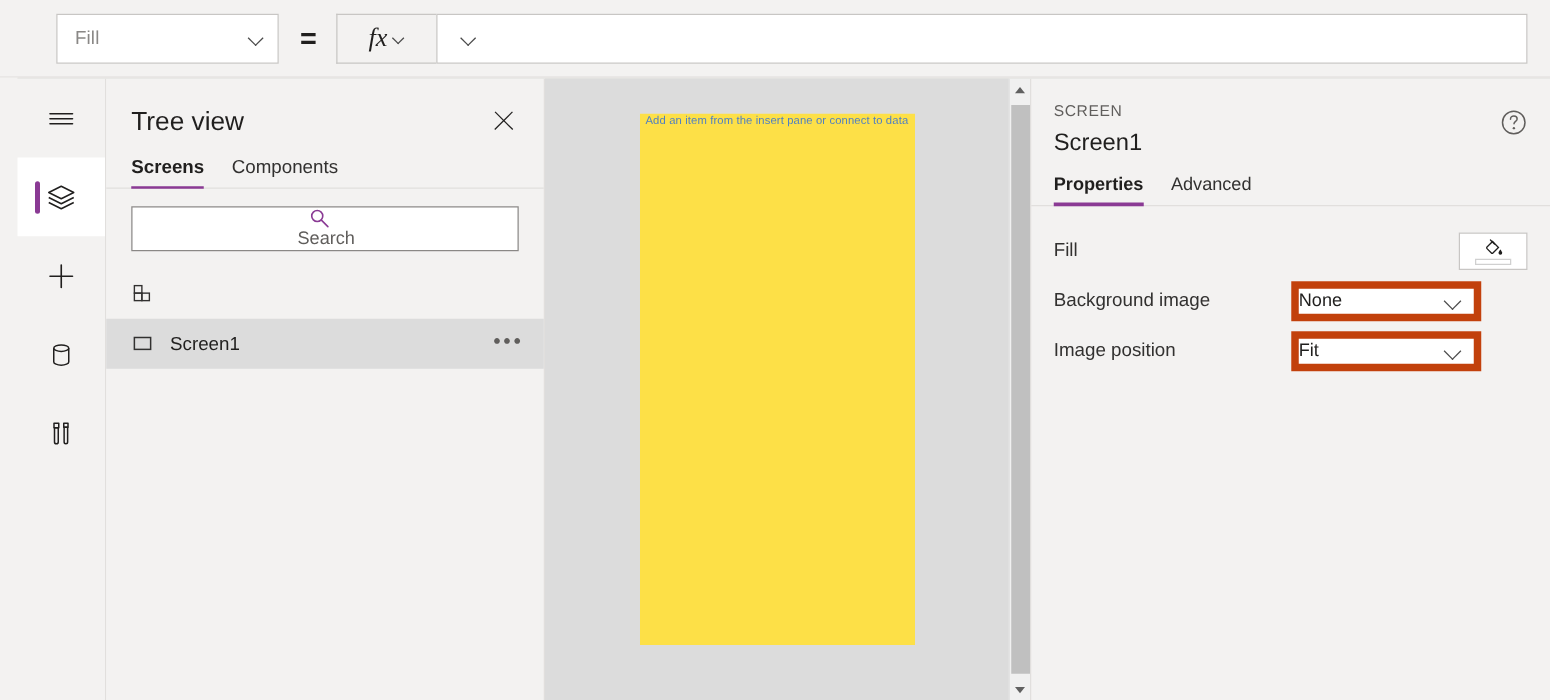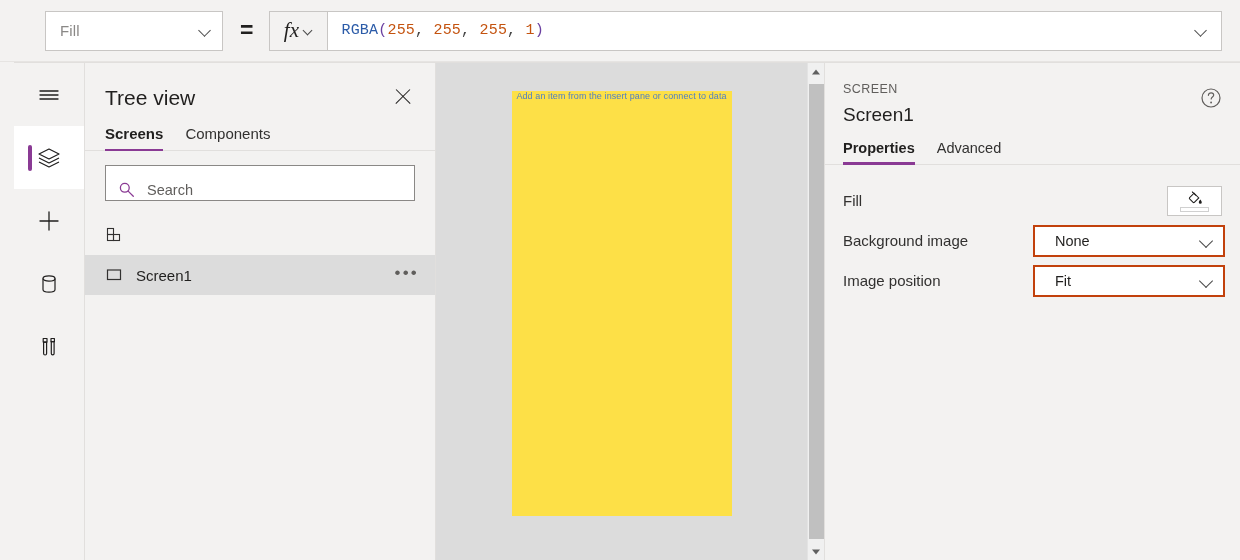--- a/index.html
+++ b/index.html
@@ -64,21 +64,21 @@
   .equals {
     margin: 0 16px 0 17px;
     font-size: 23px;
     color: #201f1e;
     font-weight: 600;
     line-height: 1;
     user-select: none;
   }
 
   .fx-btn {
-    width: 58px; height: 40px;
+    width: 80px; height: 40px;
     background: #f3f2f1;
     border: 1px solid #c8c6c4;
     border-right: none;
     display: flex;
     align-items: center;
     justify-content: center;
     gap: 4px;
     cursor: pointer;
   }
   .fx-glyph {
@@ -217,22 +217,23 @@
     background: #8a3a94;
   }
 
   .tv-search-wrap { padding: 14px 20px 0 20px; }
   .tv-search {
     height: 36px;
     background: #ffffff;
     border: 1px solid #8a8886;
     display: flex;
     align-items: center;
-    padding: 13px 10px 0 12px;
+    padding: 0 10px 0 12px;
     cursor: text;
+    flex-direction: column;
   }
   .search-icon {
     width: 17px; height: 17px;
     flex: none;
     margin-right: 12px;
     color: #8a3a94;
   }
   .search-icon svg { display: block; width: 100%; height: 100%; }
   .tv-search-text {
     font-size: 14.5px;
@@ -428,27 +429,27 @@
   .bucket svg { display: block; width: 100%; height: 100%; }
   .swatch-bar {
     position: absolute;
     left: 12px; right: 12px; bottom: 3px;
     height: 5px;
     background: #ffffff;
     border: 1px solid #d0d0d0;
   }
 
   .pr-dropdown {
-    width: 192px;
+    width: 152px;
     height: 32px;
     background: #ffffff;
-    border: 2px solid #c2410c;
-    display: flex;
-    align-items: center;
-    padding: 0 9px 0 20px;
+    border: 6px solid #c2410c;
+    display: flex;
+    align-items: center;
+    padding: 0 9px 0 0;
     cursor: pointer;
   }
   .pr-dd-val {
     flex: 1;
     font-size: 14.5px;
     color: #201f1e;
   }
   .pr-dropdown .chev { width: 15px; height: 15px; }
   .pr-dropdown .chev::before {
     left: 2px; top: 3px;
@@ -469,21 +470,20 @@
     </div>
 
     <span class="equals">=</span>
 
     <div class="fx-btn">
       <span class="fx-glyph">fx</span>
       <span class="chev"></span>
     </div>
 
     <div class="formula-input">
-      <span class="formula-text" id="formula-text"><span class="tok-fn">RGBA</span><span class="tok-paren">(</span><span class="tok-num">255</span><span class="tok-punct">, </span><span class="tok-num">255</span><span class="tok-punct">, </span><span class="tok-num">255</span><span class="tok-punct">, </span><span class="tok-num">1</span><span class="tok-paren">)</span></span>
       <span class="chev"></span>
     </div>
 
   </div>
 
   <div class="body-row">
 
     <div class="rail" id="rail">
         <div class="rail-item">
           <span class="rail-icon">

